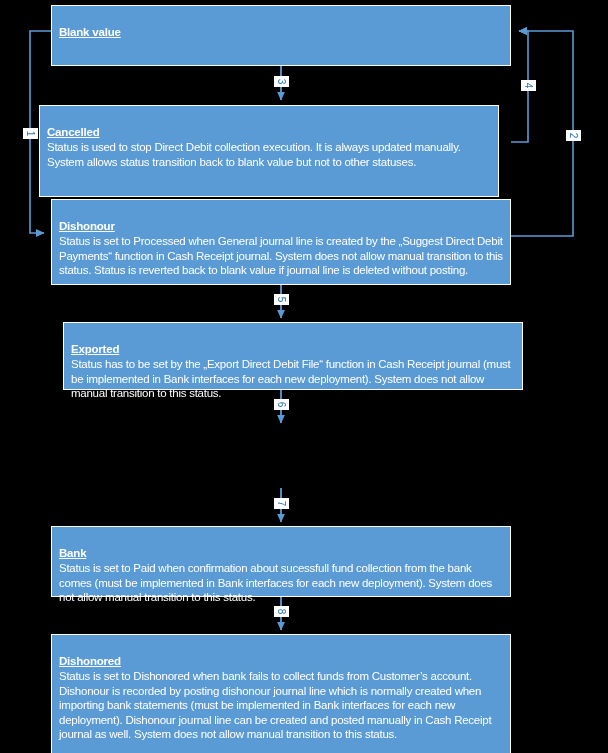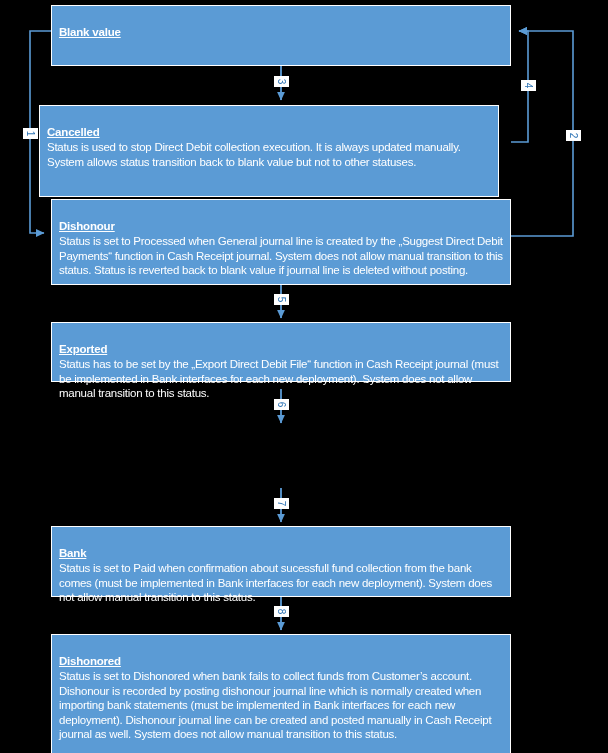--- a/index.html
+++ b/index.html
@@ -58,21 +58,21 @@
   <div class="node" style="left:39px;top:105px;width:460px;height:92px;">
     <span class="title">Cancelled</span>
     <span class="desc">Status is used to stop Direct Debit collection execution. It is always updated manually. System allows status transition back to blank value but not to other statuses.</span>
   </div>
 
   <div class="node" style="left:51px;top:199px;width:460px;height:86px;">
     <span class="title">Dishonour</span>
     <span class="desc">Status is set to Processed when General journal line is created by the „Suggest Direct Debit Payments“ function in Cash Receipt journal. System does not allow manual transition to this status. Status is reverted back to blank value if journal line is deleted without posting.</span>
   </div>
 
-  <div class="node" style="left:51px;top:322px;width:460px;height:60px;">
+  <div class="node" style="left:63px;top:322px;width:460px;height:68px;">
     <span class="title">Exported</span>
     <span class="desc">Status has to be set by the „Export Direct Debit File“ function in Cash Receipt journal (must be implemented in Bank interfaces for each new deployment). System does not allow manual transition to this status.</span>
   </div>
 
 
   <div class="node" style="left:51px;top:526px;width:460px;height:71px;">
     <span class="title">Bank</span>
     <span class="desc">Status is set to Paid when confirmation about sucessfull fund collection from the bank comes (must be implemented in Bank interfaces for each new deployment). System does not allow manual transition to this status.</span>
   </div>
 

